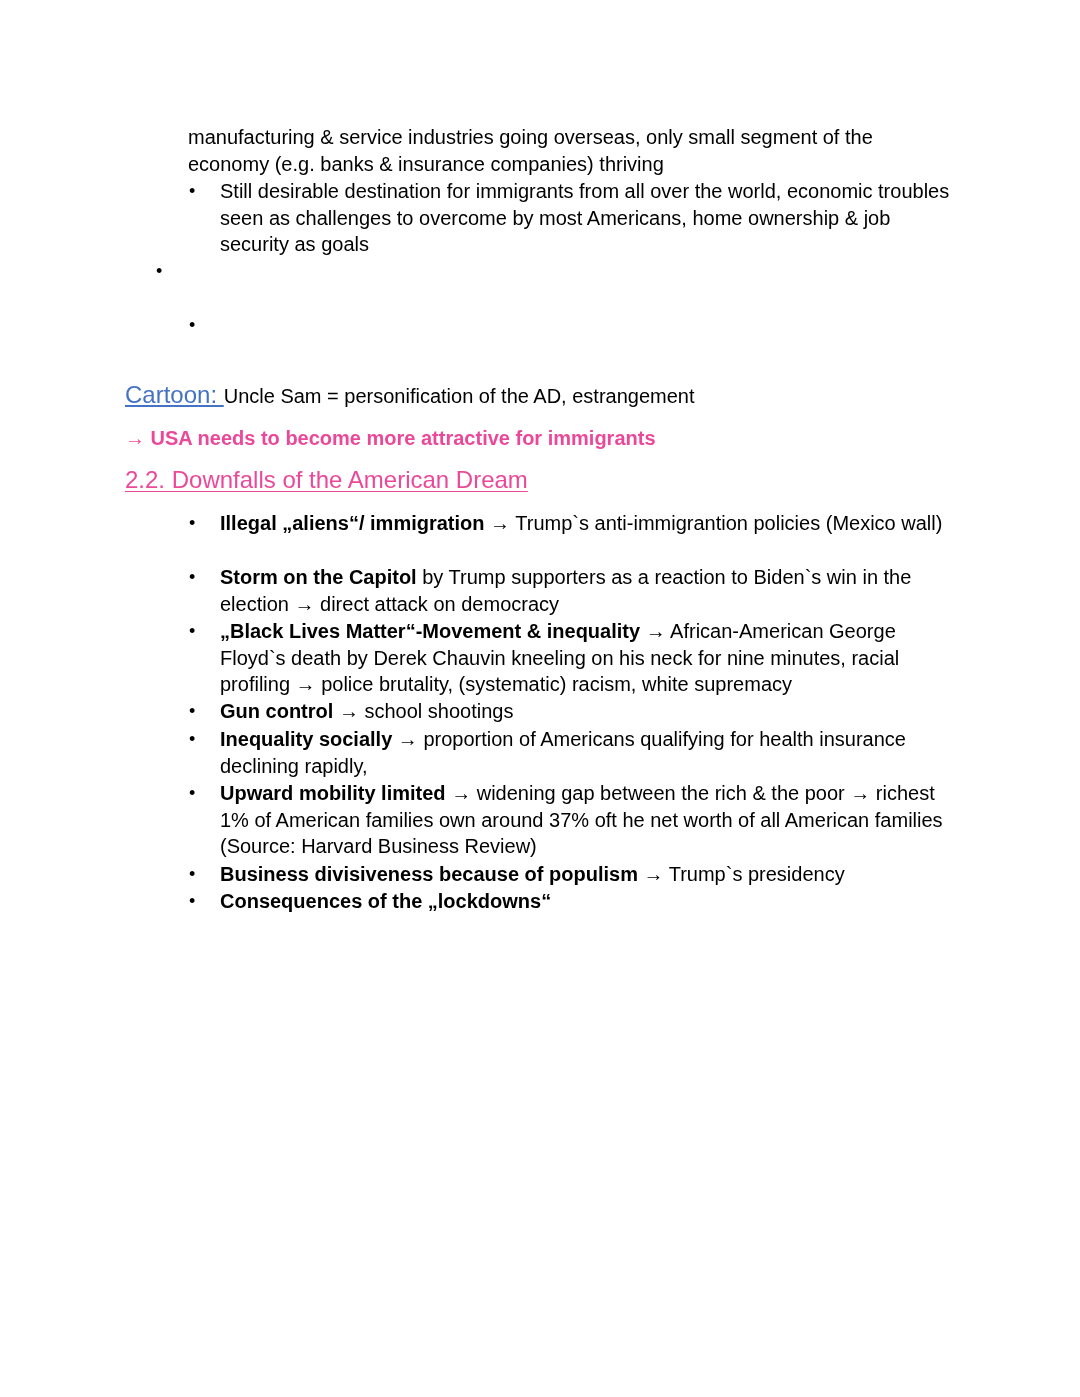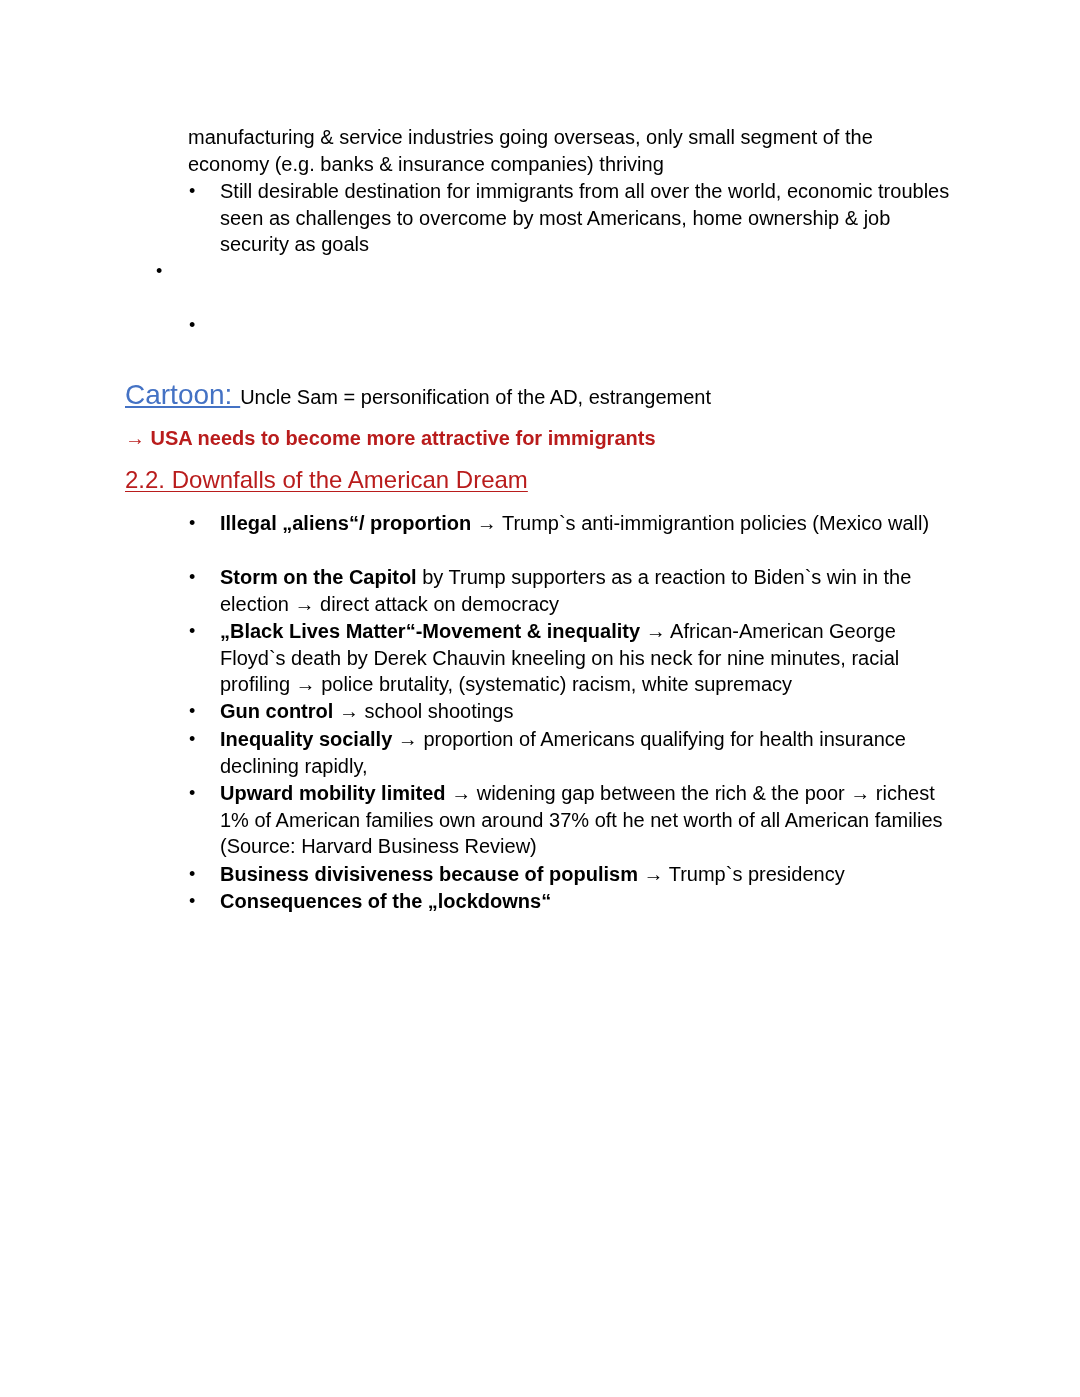--- a/index.html
+++ b/index.html
@@ -44,32 +44,32 @@
       line-height: 26.5px;
     }
     .lvl1 { left: 188px; width: 770px; }
     .lvl1 .bullet { left: -32px; }
     .lvl2 { left: 220px; width: 740px; }
     .lvl2 .bullet { left: -31px; }
     b { font-weight: bold; }
     .blue-line {
       position: absolute;
       left: 125px;
-      color: #b91c1c;
+      color: #ec4899;
     }
     .cartoon-line {
       top: 380px;
       font-size: 20px;
       line-height: 30px;
       color: #000;
     }
     .cartoon-label {
       color: #4472C4;
       text-decoration: underline;
-      font-size: 28px;
+      font-size: 24px;
     }
     .conclusion {
       top: 424px;
       font-size: 20px;
       font-weight: bold;
       line-height: 28px;
     }
     .section-heading {
       top: 464px;
       font-size: 24px;
@@ -103,21 +103,21 @@
   <div class="blue-line cartoon-line">
     <span class="cartoon-label">Cartoon: </span><span>Uncle Sam = personification of the AD, estrangement</span>
   </div>
 
   <div class="blue-line conclusion">→ USA needs to become more attractive for immigrants</div>
 
   <div class="blue-line section-heading">2.2. Downfalls of the American Dream</div>
 
   <div class="item lvl2" style="top:510px;">
     <span class="bullet">•</span>
-    <b>Illegal „aliens“/ proportion</b><span> → Trump`s anti-immigrantion policies (Mexico wall)</span>
+    <b>Illegal „aliens“/ immigration</b><span> → Trump`s anti-immigrantion policies (Mexico wall)</span>
   </div>
 
   <div class="item lvl2" style="top:564px;">
     <span class="bullet">•</span>
     <b>Storm on the Capitol</b><span> by Trump supporters as a reaction to Biden`s win in the election → direct attack on democracy</span>
   </div>
 
   <div class="item lvl2" style="top:618px;">
     <span class="bullet">•</span>
     <b>„Black Lives Matter“-Movement &amp; inequality</b><span> → African-American George Floyd`s death by Derek Chauvin kneeling on his neck for nine minutes, racial profiling → police brutality, (systematic) racism, white supremacy</span>

